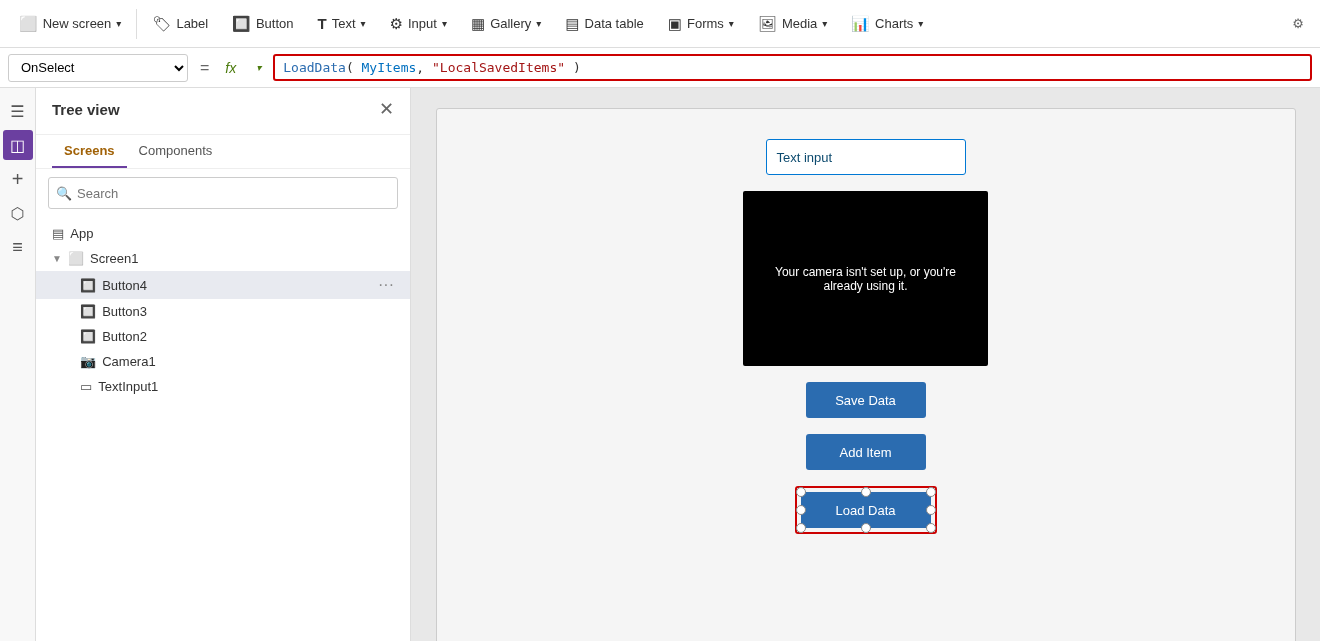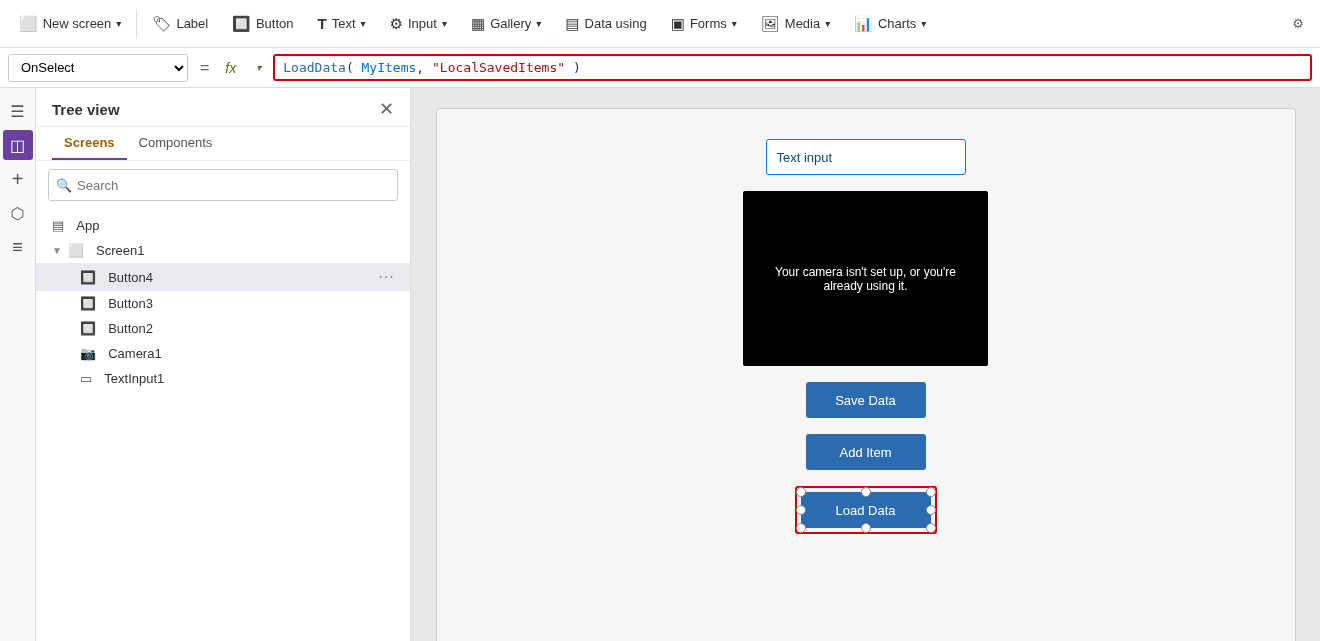--- a/index.html
+++ b/index.html
@@ -60,21 +60,21 @@
     }
     .left-icon-btn.active { background: #6b3fa0; color: #fff; }
 
     
     .tree-panel {
       width: 375px; background: #fff; border-right: 1px solid #ddd;
       display: flex; flex-direction: column;
     }
     .tree-header {
       display: flex; align-items: center; justify-content: space-between;
-      padding: 12px 16px 8px; border-bottom: 1px solid #eee;
+      padding: 12px 16px 16px; border-bottom: 1px solid #eee;
     }
     .tree-title { font-size: 15px; font-weight: 600; color: #333; }
     .tree-close { font-size: 18px; cursor: pointer; color: #666; line-height: 1; }
     .tree-tabs { display: flex; padding: 0 16px; border-bottom: 1px solid #eee; }
     .tree-tab {
       padding: 8px 12px; font-size: 13px; cursor: pointer;
       color: #555; border-bottom: 2px solid transparent;
     }
     .tree-tab.active { color: #a16207; border-bottom: 2px solid #6b3fa0; font-weight: 600; }
     .tree-search {
@@ -89,21 +89,21 @@
       color: #888; font-size: 13px;
     }
     .tree-body { flex: 1; overflow-y: auto; padding: 4px 0; }
     .tree-item {
       display: flex; align-items: center; gap: 6px;
       padding: 5px 16px; cursor: pointer; font-size: 13px; color: #333;
     }
     .tree-item.selected { background: #e8eaf0; }
     .tree-item.indent2 { padding-left: 44px; }
     .tree-item-icon { font-size: 13px; color: #555; }
-    .tree-item-label { flex: 1; margin-left: 6px; }
+    .tree-item-label { flex: 1; }
     .tree-item-more { color: #888; font-size: 16px; display: none; }
     .tree-item.selected .tree-item-more { display: block; }
     .chevron { font-size: 10px; color: #888; }
 
     
     .canvas-area {
       flex: 1; background: #e8e8e8; overflow: auto;
       display: flex; align-items: flex-start; justify-content: center;
       padding: 20px;
     }
@@ -180,21 +180,21 @@
     <span>Input</span>
     <span style="font-size:10px;">▾</span>
   </div>
   <div class="toolbar-item">
     <span class="icon">▦</span>
     <span>Gallery</span>
     <span style="font-size:10px;">▾</span>
   </div>
   <div class="toolbar-item">
     <span class="icon">▤</span>
-    <span>Data using</span>
+    <span>Data table</span>
   </div>
   <div class="toolbar-item">
     <span class="icon">▣</span>
     <span>Forms</span>
     <span style="font-size:10px;">▾</span>
   </div>
   <div class="toolbar-item">
     <span class="icon">🖼</span>
     <span>Media</span>
     <span style="font-size:10px;">▾</span>

